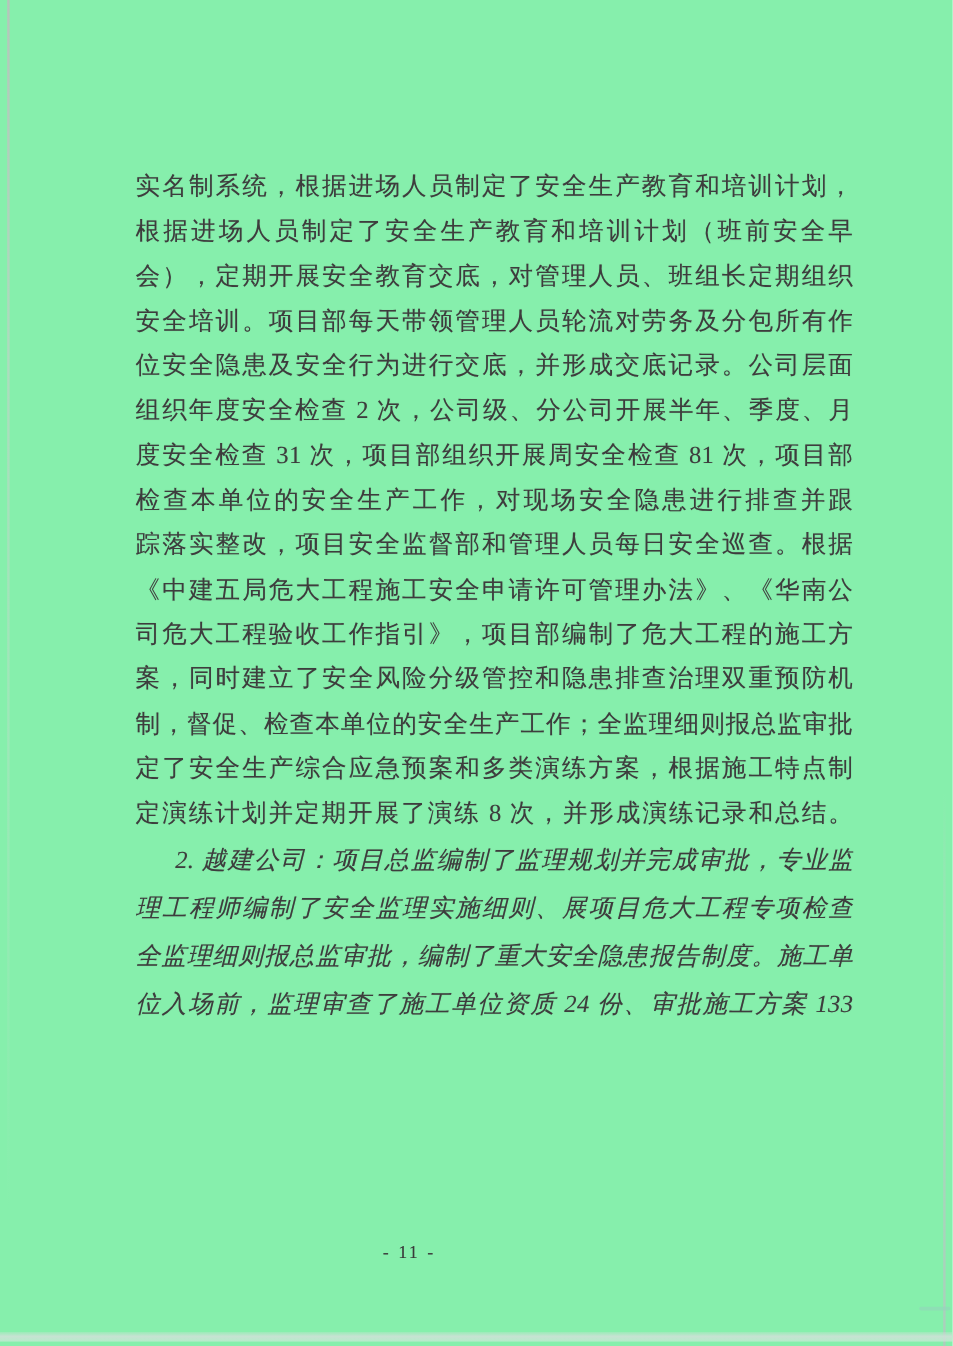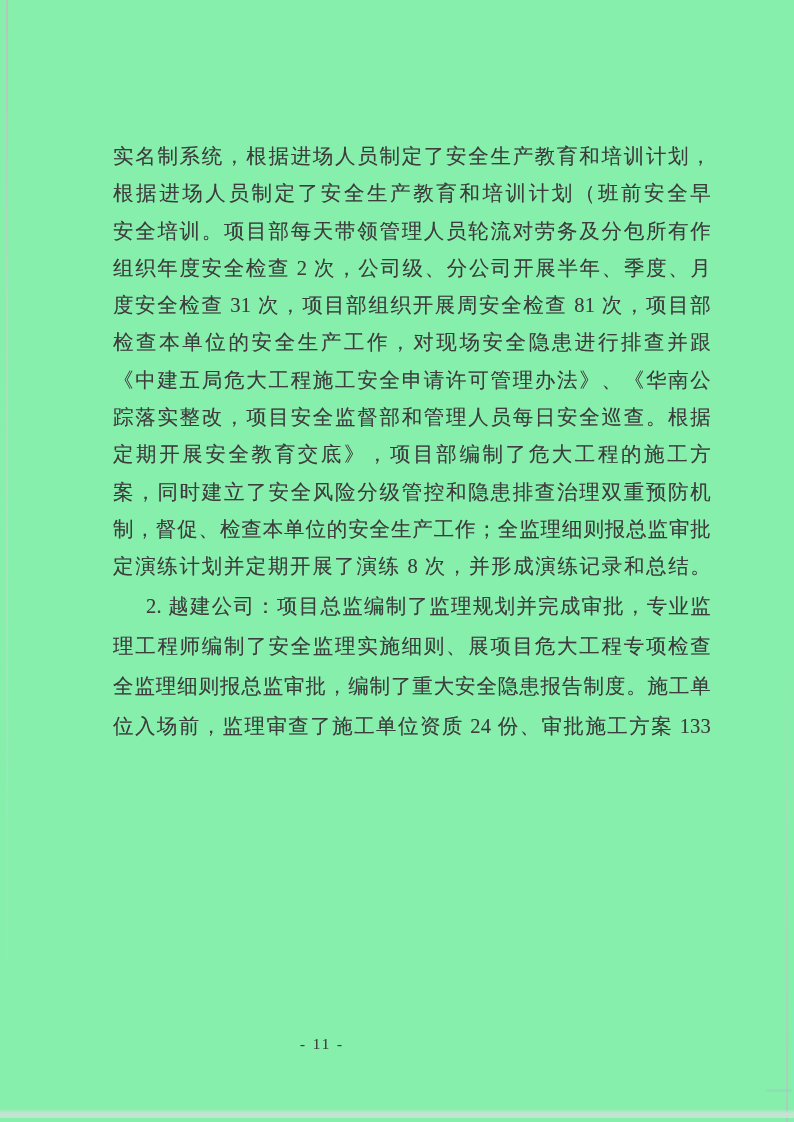--- a/index.html
+++ b/index.html
@@ -56,28 +56,29 @@
     text-shadow: 0 0 0.6px rgba(80,80,80,0.45);
   }
   .para .line {
     font-size: 20.5px;
     text-align: justify;
     text-align-last: justify;
     overflow: hidden;
     letter-spacing: 0.2px;
   }
   .para-0 .line { line-height: 37.3px; height: 37.3px; }
-  .para-1 .line { line-height: 40px;   height: 40px; }
+  .para-1 .line { line-height: 40px;   height: 40px; font-style: italic; }
   .line.indent { text-indent: 33px; }
   
   .footer {
     position: absolute;
     left: 0; top: 1035px;
     width: 644px;
     text-align: center;
+    padding-left: 19px;
   }
   .pagenum {
     font-size: 15px;
     color: #3a3a3a;
     letter-spacing: 2px;
     text-shadow: 0 0 0.5px rgba(80,80,80,0.4);
   }
 </style>
 </head>
 <body>
@@ -85,29 +86,32 @@
 <div class="page">
   <div class="scan-edge-left"></div>
   <div class="scan-edge-right"></div>
   <div class="scan-band-bottom"></div>
   <div class="scan-tick"></div>
 
   <div class="textblock" id="textblock">
       <div class="para para-0">
         <div class="line">实名制系统，根据进场人员制定了安全生产教育和培训计划，</div>
         <div class="line">根据进场人员制定了安全生产教育和培训计划（班前安全早</div>
+        <div class="line">会），定期开展安全教育交底，对管理人员、班组长定期组织</div>
         <div class="line">安全培训。项目部每天带领管理人员轮流对劳务及分包所有作</div>
+        <div class="line">位安全隐患及安全行为进行交底，并形成交底记录。公司层面</div>
         <div class="line">组织年度安全检查 2 次，公司级、分公司开展半年、季度、月</div>
         <div class="line">度安全检查 31 次，项目部组织开展周安全检查 81 次，项目部</div>
         <div class="line">检查本单位的安全生产工作，对现场安全隐患进行排查并跟</div>
+        <div class="line">踪落实整改，项目安全监督部和管理人员每日安全巡查。根据</div>
         <div class="line">《中建五局危大工程施工安全申请许可管理办法》、《华南公</div>
-        <div class="line">踪落实整改，项目安全监督部和管理人员每日安全巡查。根据</div>
-        <div class="line">定期开展安全教育交底》，项目部编制了危大工程的施工方</div>
+        <div class="line">司危大工程验收工作指引》，项目部编制了危大工程的施工方</div>
         <div class="line">案，同时建立了安全风险分级管控和隐患排查治理双重预防机</div>
         <div class="line">制，督促、检查本单位的安全生产工作；全监理细则报总监审批</div>
+        <div class="line">定了安全生产综合应急预案和多类演练方案，根据施工特点制</div>
         <div class="line">定演练计划并定期开展了演练 8 次，并形成演练记录和总结。</div>
       </div>
       <div class="para para-1">
         <div class="line indent">2. 越建公司：项目总监编制了监理规划并完成审批，专业监</div>
         <div class="line">理工程师编制了安全监理实施细则、展项目危大工程专项检查</div>
         <div class="line">全监理细则报总监审批，编制了重大安全隐患报告制度。施工单</div>
         <div class="line">位入场前，监理审查了施工单位资质 24 份、审批施工方案 133</div>
       </div>
     </div>
 

